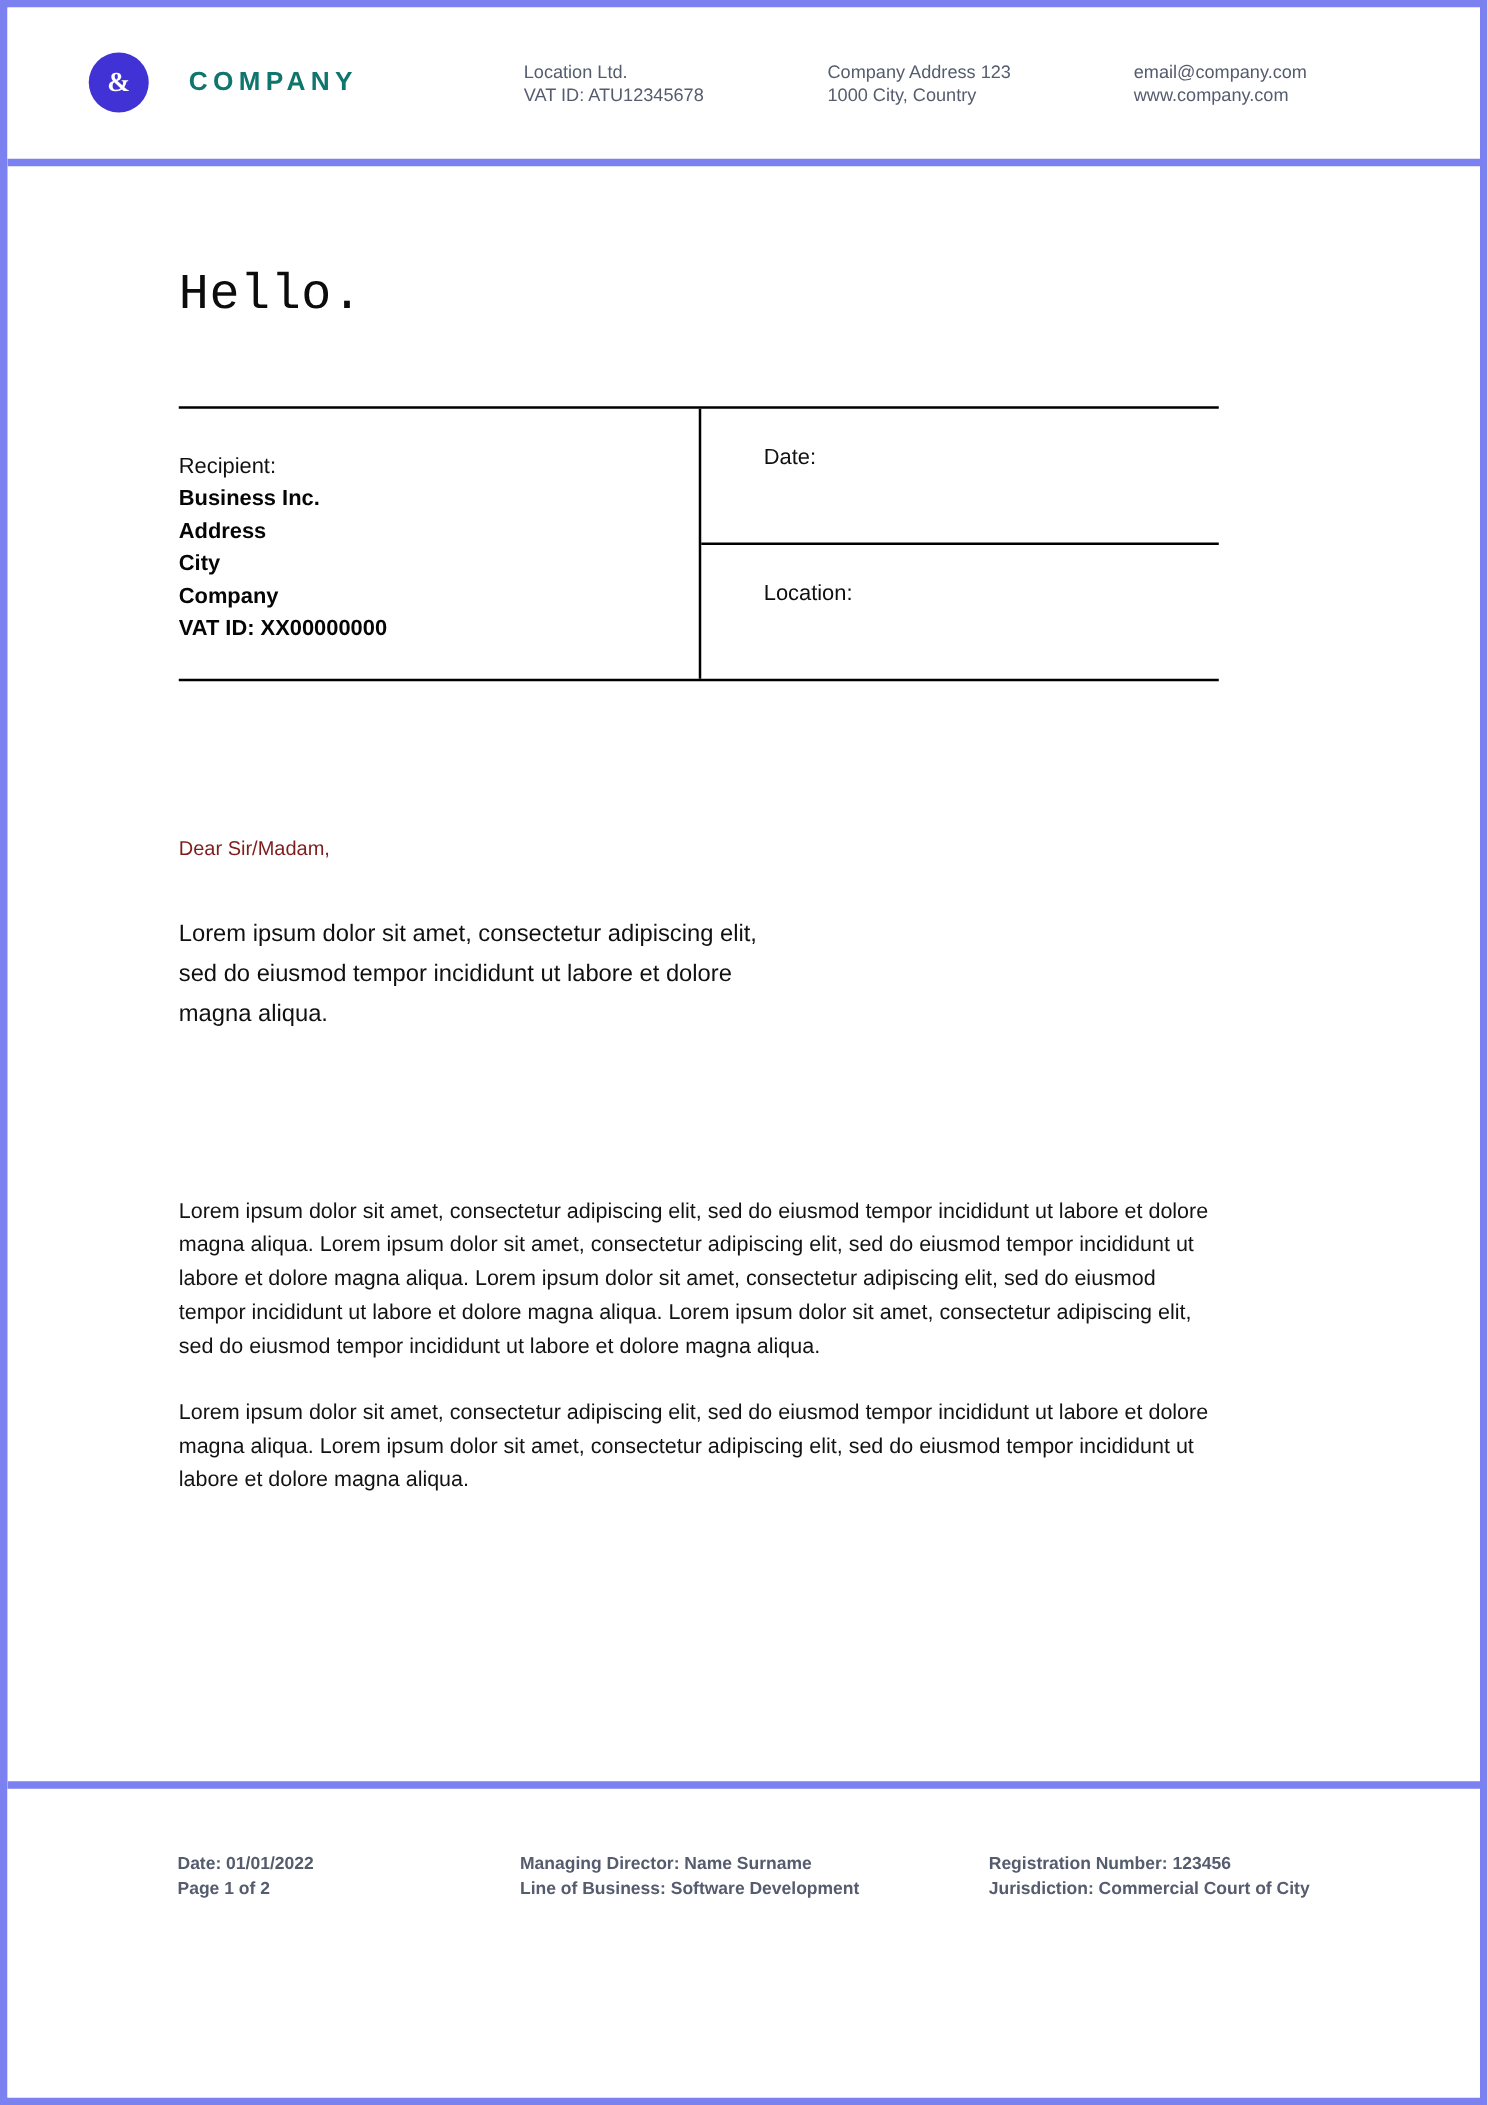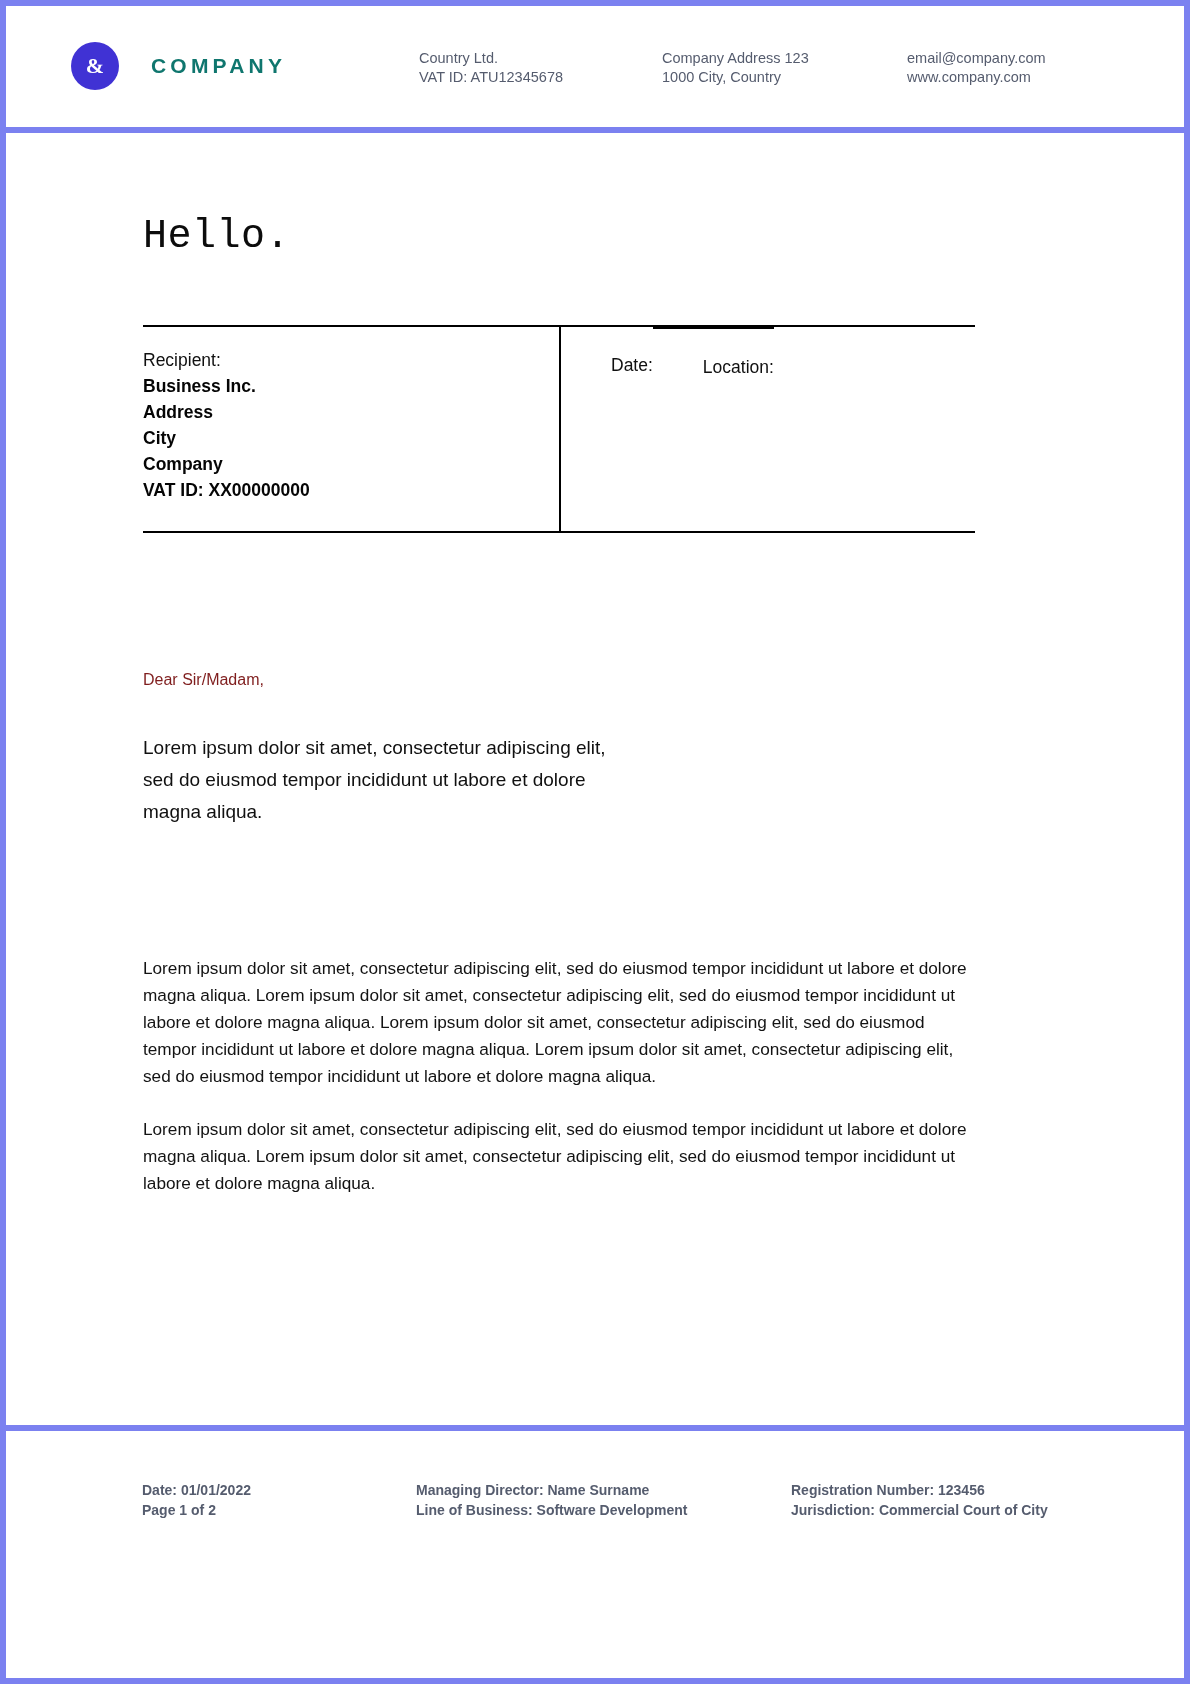--- a/index.html
+++ b/index.html
@@ -125,26 +125,27 @@
     border-bottom: 2.5px solid #000000;
     box-sizing: border-box;
     display: flex;
   }
 
   .addr-left {
     width: 418px;
     flex: none;
     border-right: 2.5px solid #000000;
     box-sizing: border-box;
-    padding: 20px 0 28px 0;
+    padding: 32px 0 28px 0;
   }
 
   .addr-right {
     flex: 1;
     display: flex;
+    flex-direction: column;
   }
 
   .addr-cell {
     padding: 28px 0 0 50px;
     box-sizing: border-box;
     font-size: 17.5px;
     color: #101010;
     height: 107px;
   }
 
@@ -244,21 +245,21 @@
   <div class="header-band">
     <div class="header-inner">
 
       <div class="brand">
         <div class="logo-circle">&amp;</div>
         <div class="brand-name">COMPANY</div>
       </div>
 
       <div class="header-cols">
         <div class="header-col c1">
-          <div>Country Ltd.</div>
+          <div>Location Ltd.</div>
           <div>VAT ID: ATU12345678</div>
         </div>
         <div class="header-col c2">
           <div>Company Address 123</div>
           <div>1000 City, Country</div>
         </div>
         <div class="header-col c3">
           <div>email@company.com</div>
           <div>www.company.com</div>
         </div>

